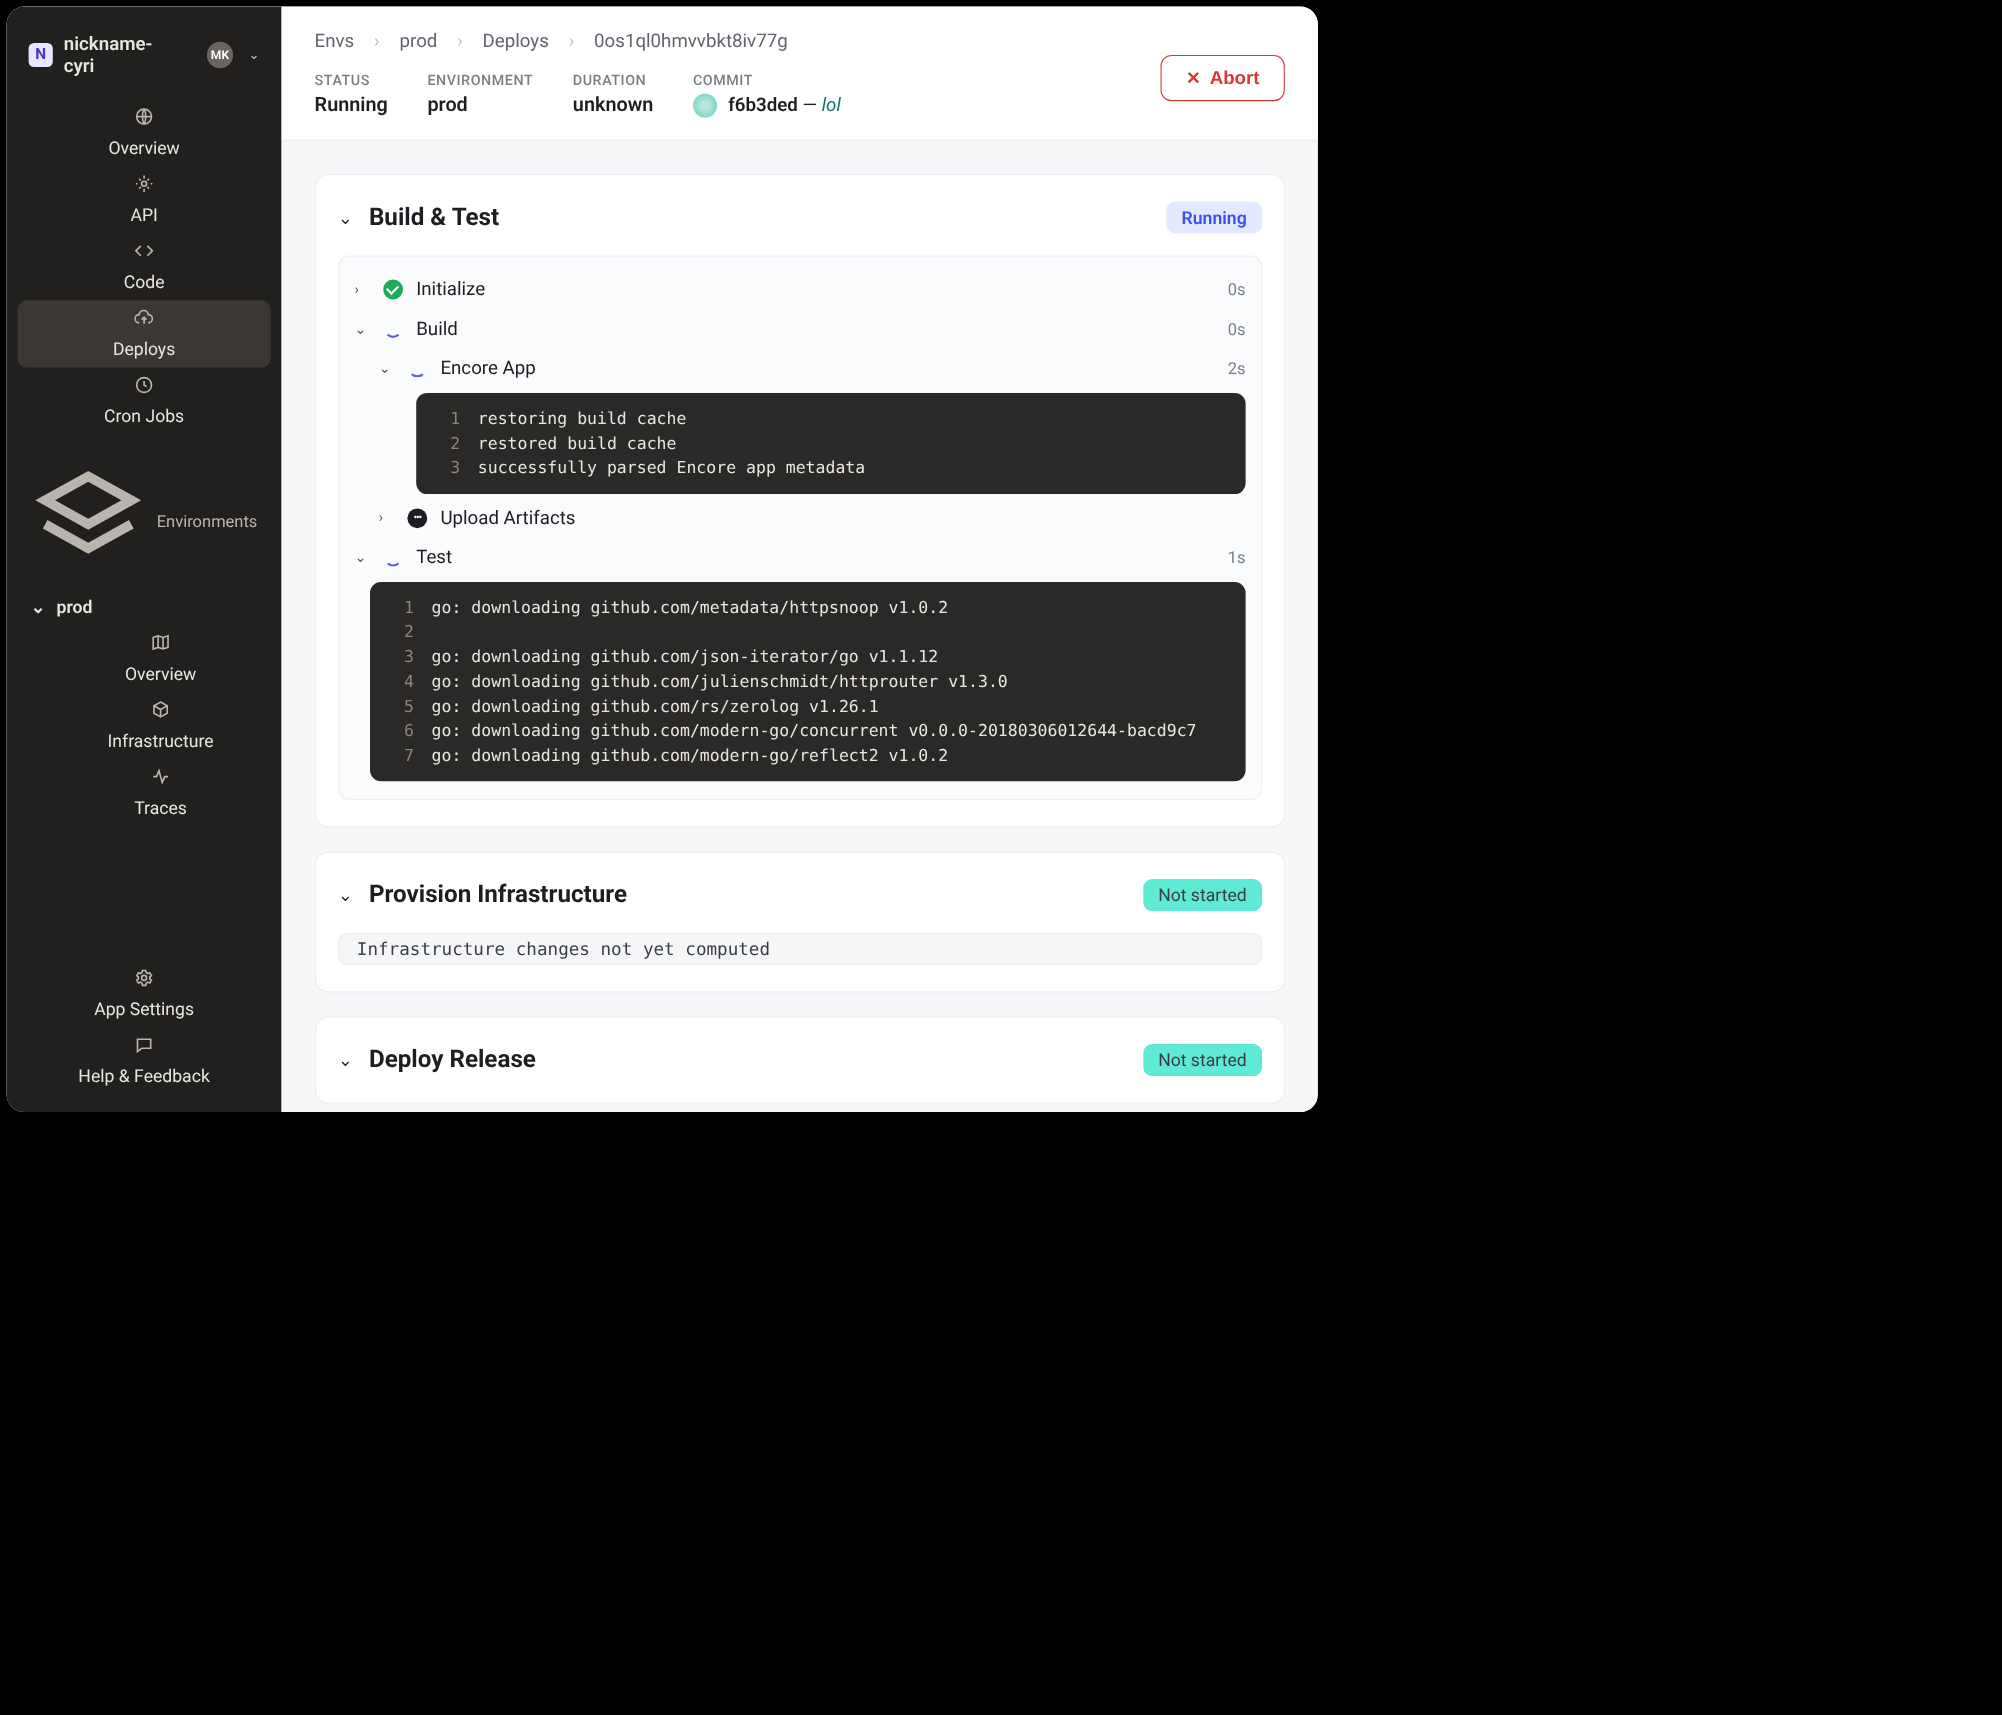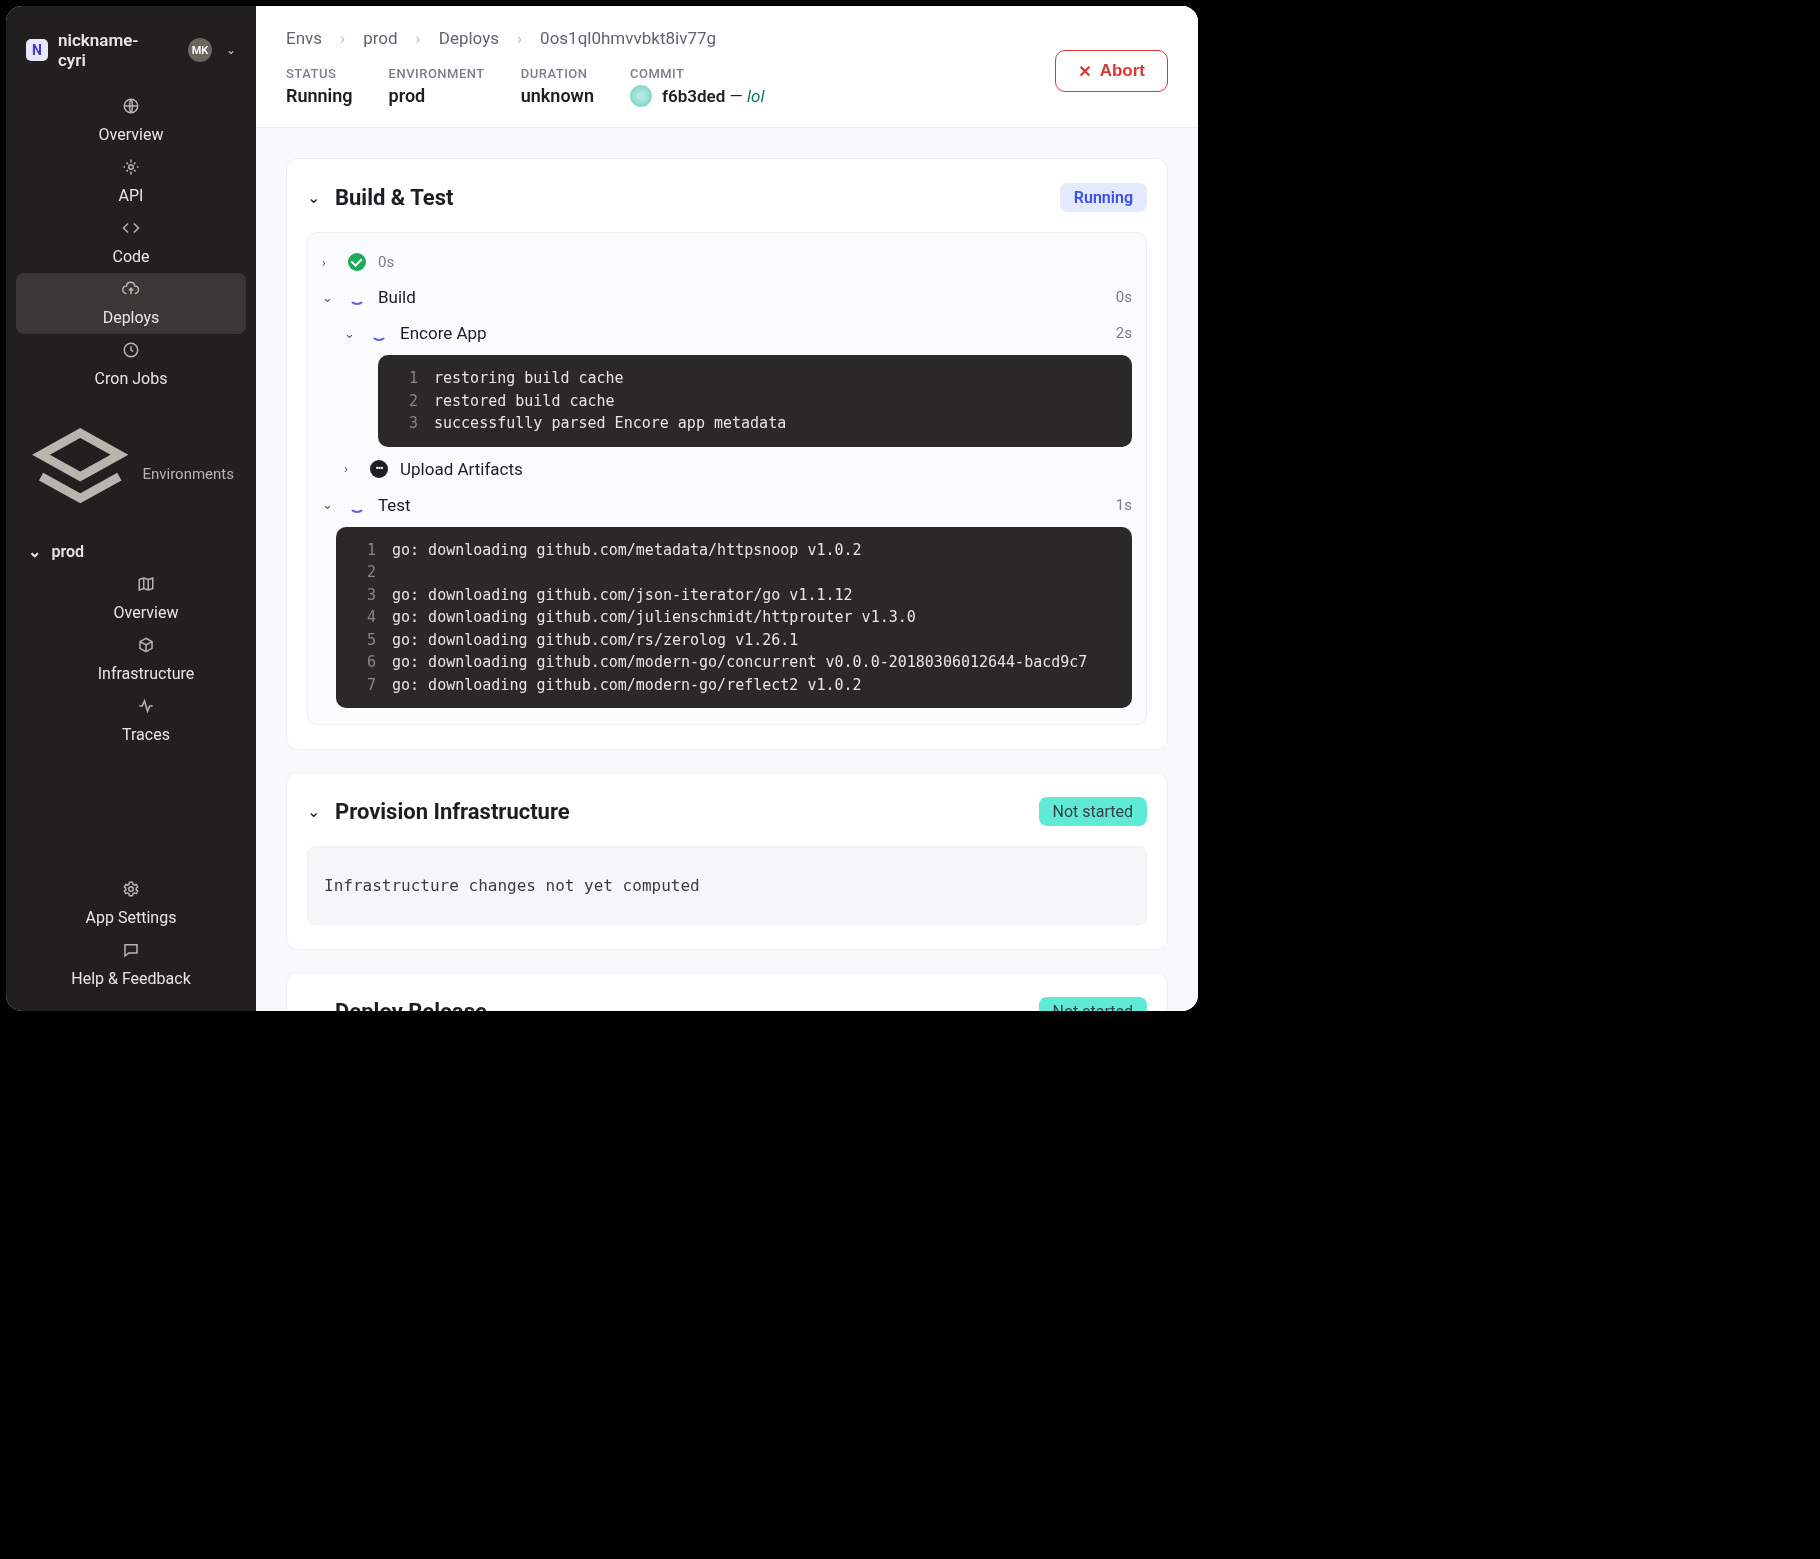--- a/index.html
+++ b/index.html
@@ -63,21 +63,21 @@
 .status-pend { width: 18px; height: 18px; border-radius: 50%; background: #1c1e21; color: #fff; font-size: 10px; display: flex; align-items: center; justify-content: center; letter-spacing: -1px; }
 .step-name { font-size: 17px; color: #1c1e21; flex: 1; }
 .step-dur { font-size: 15px; color: #7a7e87; }
 
 .logblock { margin: 4px 0 4px 34px; background: #2b2927; border-radius: 10px; padding: 12px 0; font-family: ui-monospace, Menlo, Consolas, monospace; font-size: 15px; line-height: 1.5; overflow: hidden; }
 .logblock.sub2 { margin-left: 56px; }
 .logline { display: flex; gap: 16px; padding: 0 20px; white-space: pre; }
 .logline .ln { color: #8a857e; width: 20px; text-align: right; flex-shrink: 0; }
 .logline .tx { color: #e8e6e3; }
 
-.infra-msg { margin-top: 20px; background: #f5f6f8; border: 1px solid #eceef1; border-radius: 8px; padding: 29px 16px; font-family: ui-monospace, Menlo, Consolas, monospace; font-size: 16px; color: #3a3d42; }
+.infra-msg { margin-top: 20px; background: #f5f6f8; border: 1px solid #eceef1; border-radius: 8px; padding: 4px 16px; font-family: ui-monospace, Menlo, Consolas, monospace; font-size: 16px; color: #3a3d42; }
 
 svg { width: 100%; height: 100%; }
 </style>
 </head>
 <body>
 
 <div class="app">
 
   <aside class="sidebar">
     <div class="sb-header">
@@ -248,20 +248,21 @@
           <h2 class="card-title">Build &amp; Test</h2>
           <span class="badge running">Running</span>
         </div>
 
         <div class="steps-box">
           <div class="step-row">
             <span class="step-chev">›</span>
             <span class="step-status">
                 <span class="status-ok"></span>
               </span>
+            <span class="step-name">Initialize</span>
             <span class="step-dur">0s</span>
           </div>
 
           <div class="step-row">
             <span class="step-chev">⌄</span>
             <span class="step-status">
                 <span class="status-spin"></span>
               </span>
             <span class="step-name">Build</span>
             <span class="step-dur">0s</span>

